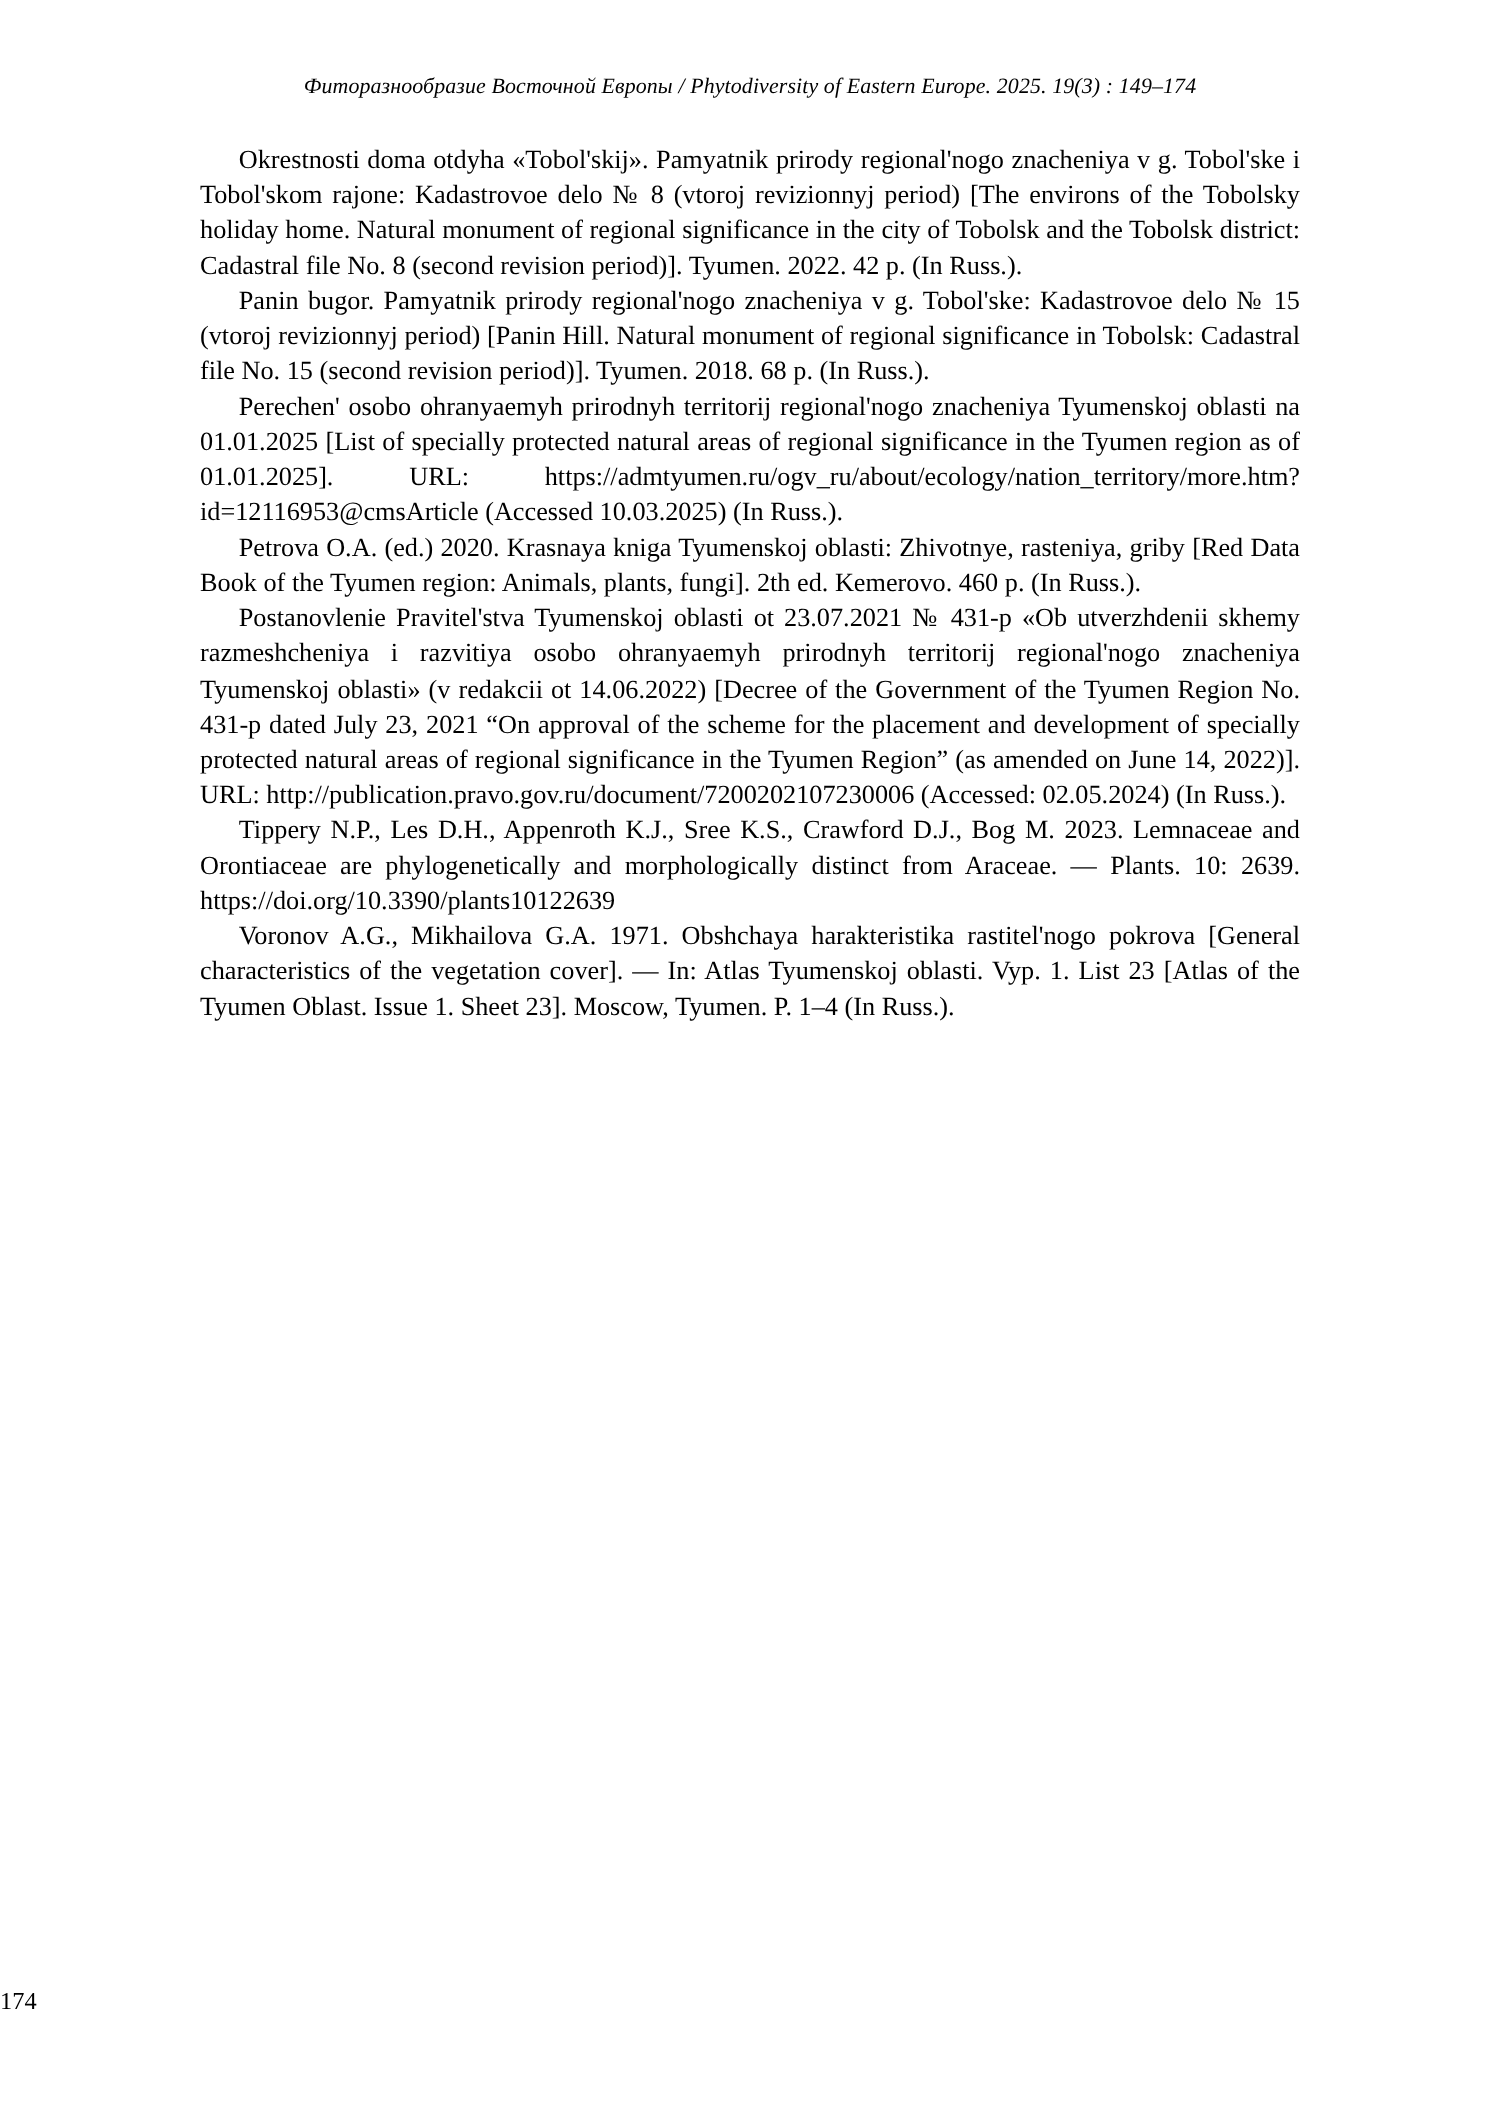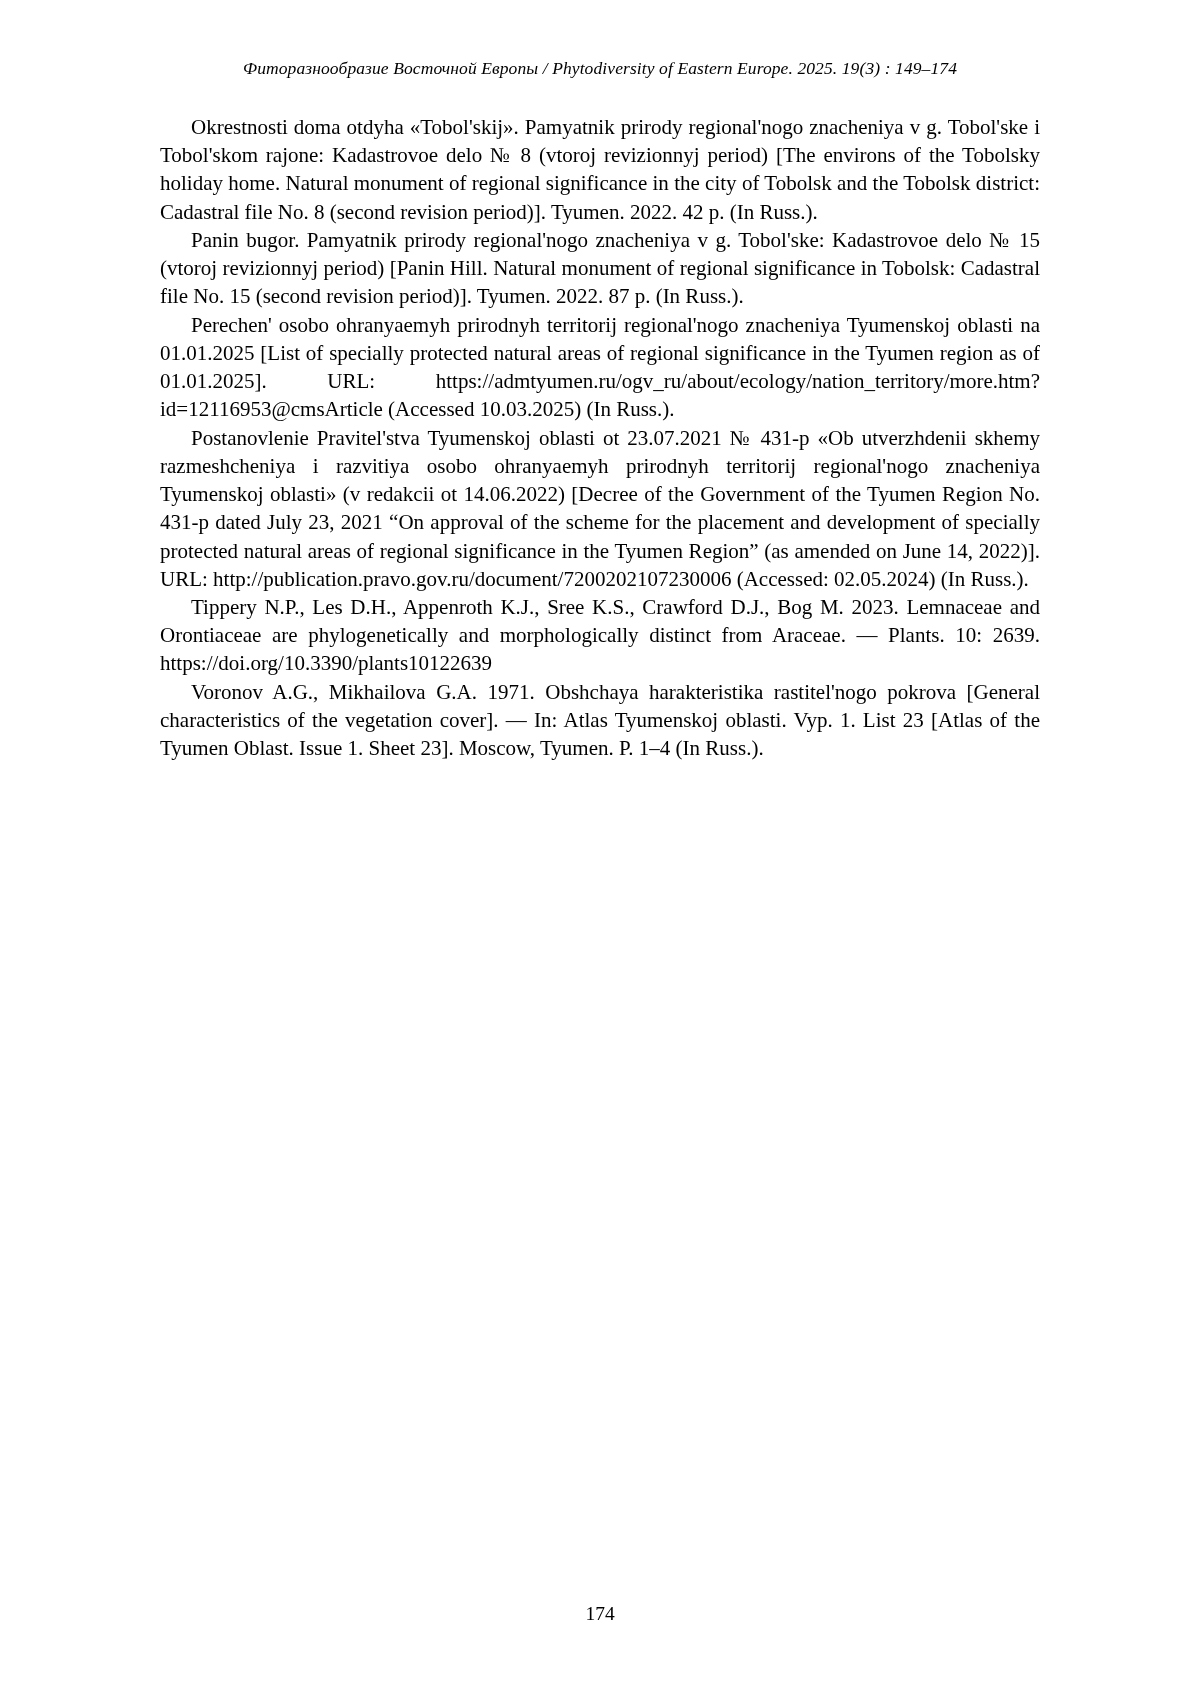--- a/index.html
+++ b/index.html
@@ -38,36 +38,37 @@
   }
   .ref {
     margin: 0;
     text-indent: 31px;
     text-align: justify;
   }
   .footer-page-number {
     position: absolute;
     left: 0;
     right: 0;
-    bottom: 72px;
-    text-align: center;
+    bottom: 84px;
+    text-align: left;
     font-size: 19.5px;
   }
 </style>
 </head>
 <body>
 
 <div class="page">
 
   <div class="running-head">Фиторазнообразие Восточной Европы / Phytodiversity of Eastern Europe. 2025. 19(3) : 149–174</div>
 
   <div class="refs">
     <p class="ref">Okrestnosti doma otdyha «Tobol'skij». Pamyatnik prirody regional'nogo znacheniya v g. Tobol'ske i Tobol'skom rajone: Kadastrovoe delo № 8 (vtoroj revizionnyj period) [The environs of the Tobolsky holiday home. Natural monument of regional significance in the city of Tobolsk and the Tobolsk district: Cadastral file No. 8 (second revision period)]. Tyumen. 2022. 42 p. (In Russ.).</p>
-    <p class="ref">Panin bugor. Pamyatnik prirody regional'nogo znacheniya v g. Tobol'ske: Kadastrovoe delo № 15 (vtoroj revizionnyj period) [Panin Hill. Natural monument of regional significance in Tobolsk: Cadastral file No. 15 (second revision period)]. Tyumen. 2022. 87 p. (In Russ.).</p>
+    <p class="ref">Panin bugor. Pamyatnik prirody regional'nogo znacheniya v g. Tobol'ske: Kadastrovoe delo № 15 (vtoroj revizionnyj period) [Panin Hill. Natural monument of regional significance in Tobolsk: Cadastral file No. 15 (second revision period)]. Tyumen. 2018. 68 p. (In Russ.).</p>
     <p class="ref">Perechen' osobo ohranyaemyh prirodnyh territorij regional'nogo znacheniya Tyumenskoj oblasti na 01.01.2025 [List of specially protected natural areas of regional significance in the Tyumen region as of 01.01.2025]. URL: https://admtyumen.ru/ogv_ru/about/ecology/nation_territory/more.htm?id=12116953@cmsArticle (Accessed 10.03.2025) (In Russ.).</p>
+    <p class="ref">Petrova O.A. (ed.) 2020. Krasnaya kniga Tyumenskoj oblasti: Zhivotnye, rasteniya, griby [Red Data Book of the Tyumen region: Animals, plants, fungi]. 2th ed. Kemerovo. 460 p. (In Russ.).</p>
     <p class="ref">Postanovlenie Pravitel'stva Tyumenskoj oblasti ot 23.07.2021 № 431-p «Ob utverzhdenii skhemy razmeshcheniya i razvitiya osobo ohranyaemyh prirodnyh territorij regional'nogo znacheniya Tyumenskoj oblasti» (v redakcii ot 14.06.2022) [Decree of the Government of the Tyumen Region No. 431-p dated July 23, 2021 “On approval of the scheme for the placement and development of specially protected natural areas of regional significance in the Tyumen Region” (as amended on June 14, 2022)]. URL: http://publication.pravo.gov.ru/document/7200202107230006 (Accessed: 02.05.2024) (In Russ.).</p>
     <p class="ref">Tippery N.P., Les D.H., Appenroth K.J., Sree K.S., Crawford D.J., Bog M. 2023. Lemnaceae and Orontiaceae are phylogenetically and morphologically distinct from Araceae. — Plants. 10: 2639.  https://doi.org/10.3390/plants10122639</p>
     <p class="ref">Voronov A.G., Mikhailova G.A. 1971. Obshchaya harakteristika rastitel'nogo pokrova [General characteristics of the vegetation cover]. — In: Atlas Tyumenskoj oblasti. Vyp. 1. List 23 [Atlas of the Tyumen Oblast. Issue 1. Sheet 23]. Moscow, Tyumen. P. 1–4 (In Russ.).</p>
   </div>
 
   <div class="footer-page-number">174</div>
 
 </div>
 
 </body></html>

